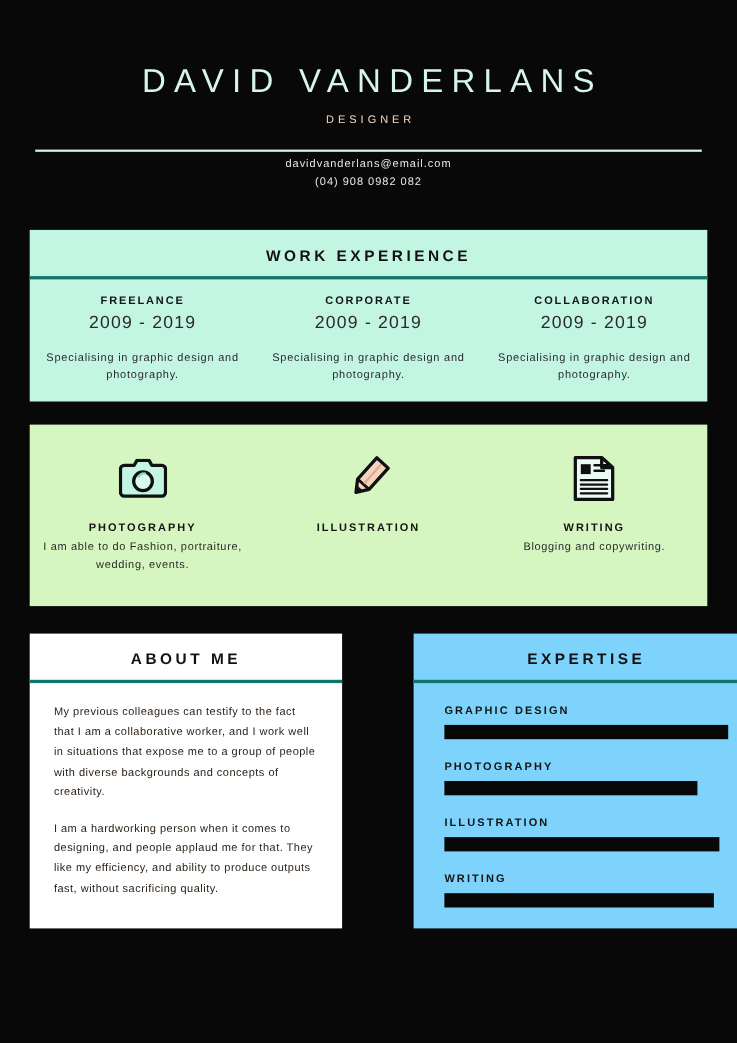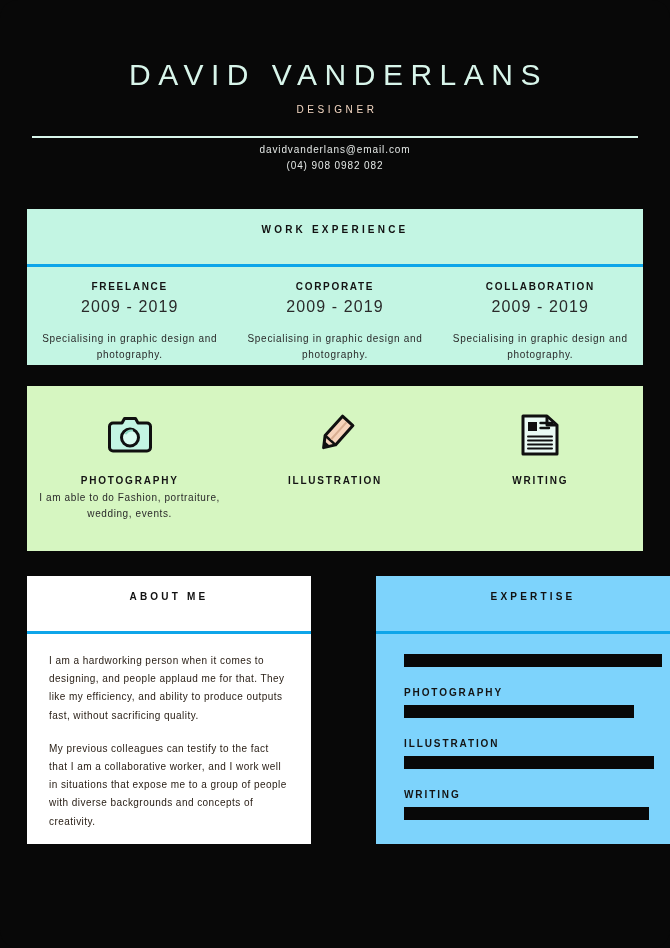--- a/index.html
+++ b/index.html
@@ -53,26 +53,26 @@
     font-size: 10px;
     letter-spacing: 0.9px;
     line-height: 1.55;
   }
 
   
   .panel { position: absolute; }
 
   .panel-head {
     text-align: center;
-    font-size: 10px;
+    font-size: 14px;
     font-weight: bold;
     letter-spacing: 3.2px;
     color: #111;
-    padding: 15px 0 29px 0;
-    border-bottom: 3px solid #0ea5e9;
+    padding: 15px 0 11px 0;
+    border-bottom: 3px solid #0f766e;
   }
 
   
   #work-panel {
     left: 27px; top: 209px; width: 616px; height: 156px;
     background: #C3F5E3;
   }
 
   .work-cols { display: flex; padding-top: 14px; }
   .work-col { flex: 1; text-align: center; padding: 0 8px; }
@@ -220,37 +220,39 @@
         <div class="skill-icon">
           <svg width="38" height="42" viewBox="0 0 38 42">
             <path d="M2 2 L26 2 L36 11 L36 40 L2 40 Z" fill="#EAFBF4" stroke="#101010" stroke-width="3" stroke-linejoin="round"></path>
             <path d="M26 2 L26 11 L36 11" fill="none" stroke="#101010" stroke-width="3" stroke-linejoin="round"></path>
             <rect x="7" y="8" width="9" height="9" fill="#101010"></rect>
             <path d="M19.5 9 L31 9 M19.5 14 L28 14" stroke="#101010" stroke-width="2.4" stroke-linecap="round"></path>
             <path d="M7 22.5 L31 22.5 M7 26.5 L31 26.5 M7 30.5 L31 30.5 M7 34.5 L31 34.5" stroke="#101010" stroke-width="2" stroke-linecap="round"></path>
           </svg>
         </div>
         <div class="skill-title">WRITING</div>
+        <div class="skill-desc">Blogging and copywriting.</div>
       </div>
 
     </div>
   </div>
 
   <div class="panel" id="about-panel">
     <div class="panel-head">ABOUT ME</div>
     <div class="about-body">
+      <p>My previous colleagues can testify to the fact that I am a collaborative worker, and I work well in situations that expose me to a group of people with diverse backgrounds and concepts of creativity.</p>
       <p>I am a hardworking person when it comes to designing, and people applaud me for that. They like my efficiency, and ability to produce outputs fast, without sacrificing quality.</p>
-      <p>My previous colleagues can testify to the fact that I am a collaborative worker, and I work well in situations that expose me to a group of people with diverse backgrounds and concepts of creativity.</p>
     </div>
   </div>
 
   <div class="panel" id="expertise-panel">
     <div class="panel-head">EXPERTISE</div>
     <div class="bars">
       <div class="bar-row">
+        <div class="bar-label">GRAPHIC DESIGN</div>
         <div class="bar-track">
           <div class="bar-fill" style="width: 100%;"></div>
         </div>
       </div>
       <div class="bar-row">
         <div class="bar-label">PHOTOGRAPHY</div>
         <div class="bar-track">
           <div class="bar-fill" style="width: 89%;"></div>
         </div>
       </div>

